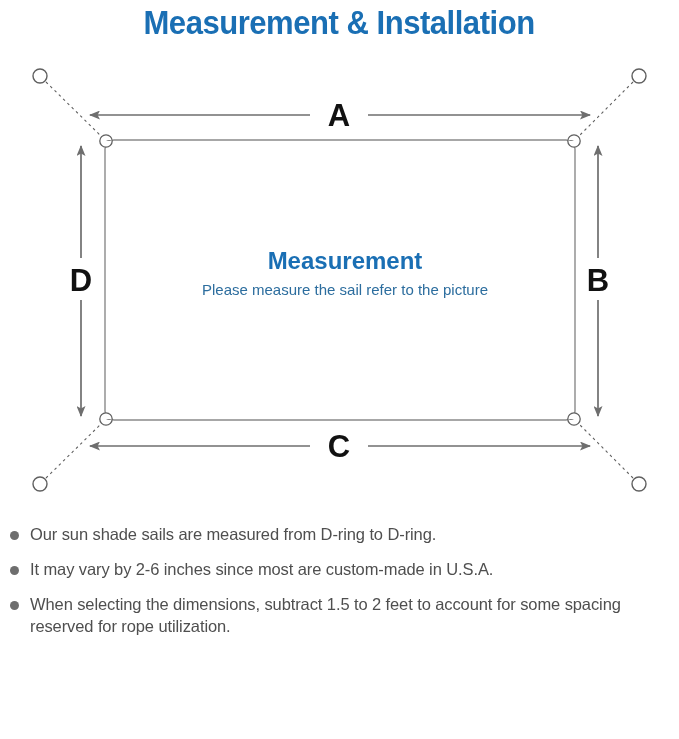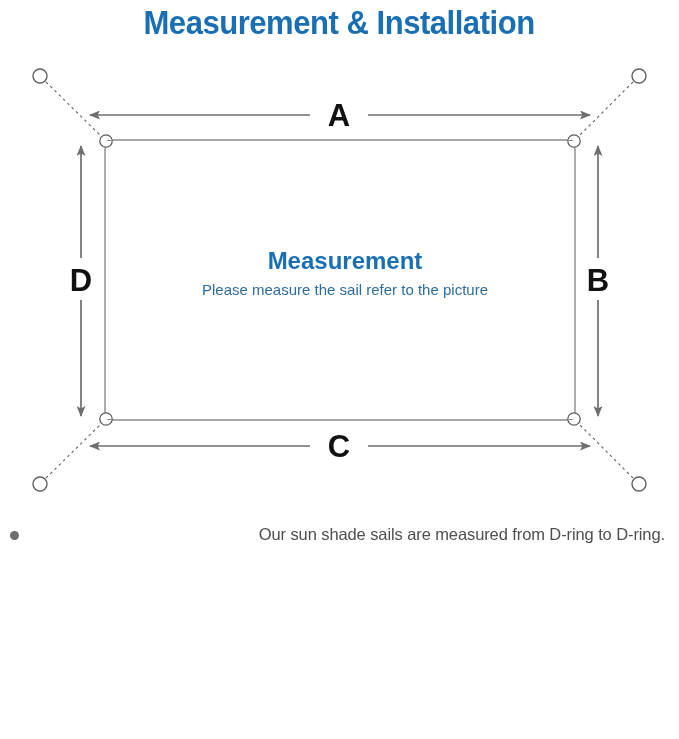--- a/index.html
+++ b/index.html
@@ -81,21 +81,20 @@
     top: 524px;
     width: 679px;
     height: 215px;
   }
   .note-item {
     position: relative;
     display: flex;
     align-items: flex-start;
     padding: 0 14px 0 10px;
     margin-bottom: 13px;
-    text-align: right;
   }
   .note-bullet {
     flex: 0 0 auto;
     width: 9px;
     height: 9px;
     border-radius: 50%;
     background: #6e6e6e;
     margin-top: 7px;
     margin-right: 11px;
   }
@@ -185,19 +184,27 @@
     </svg>
   </div>
 
   <div class="notes">
 
     <div class="note-item">
       <span class="note-bullet"></span>
       <span class="note-text">Our sun shade sails are measured from D-ring to D-ring.</span>
     </div>
 
-
+    <div class="note-item">
+      <span class="note-bullet"></span>
+      <span class="note-text">It may vary by 2-6 inches since most are custom-made in U.S.A.</span>
+    </div>
+
+    <div class="note-item">
+      <span class="note-bullet"></span>
+      <span class="note-text">When selecting the dimensions, subtract 1.5 to 2 feet to account for some spacing reserved for rope utilization.</span>
+    </div>
 
 
 
   </div>
 
 </div>
 
 </body></html>

